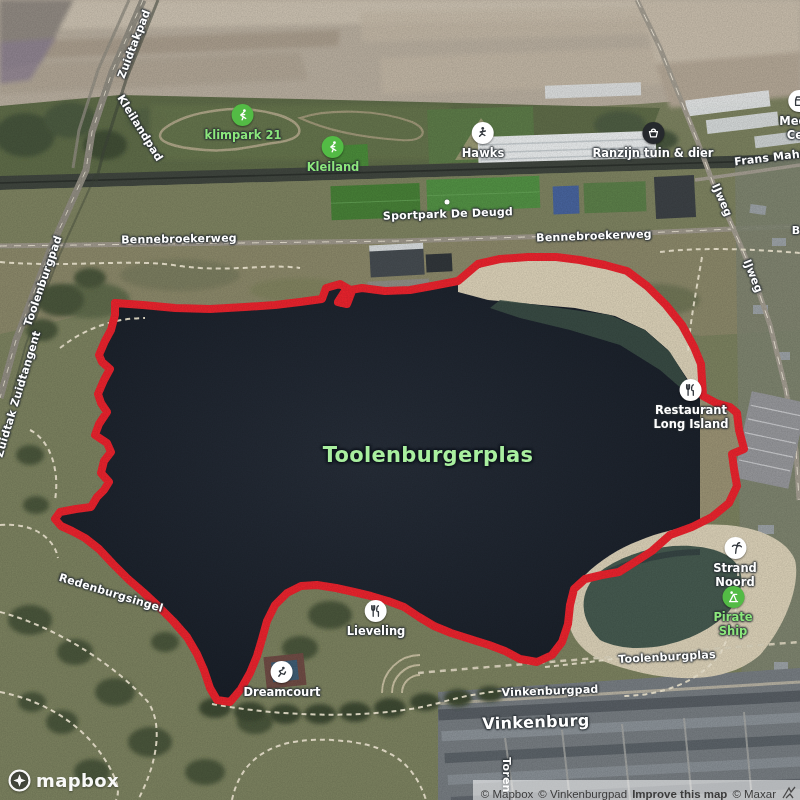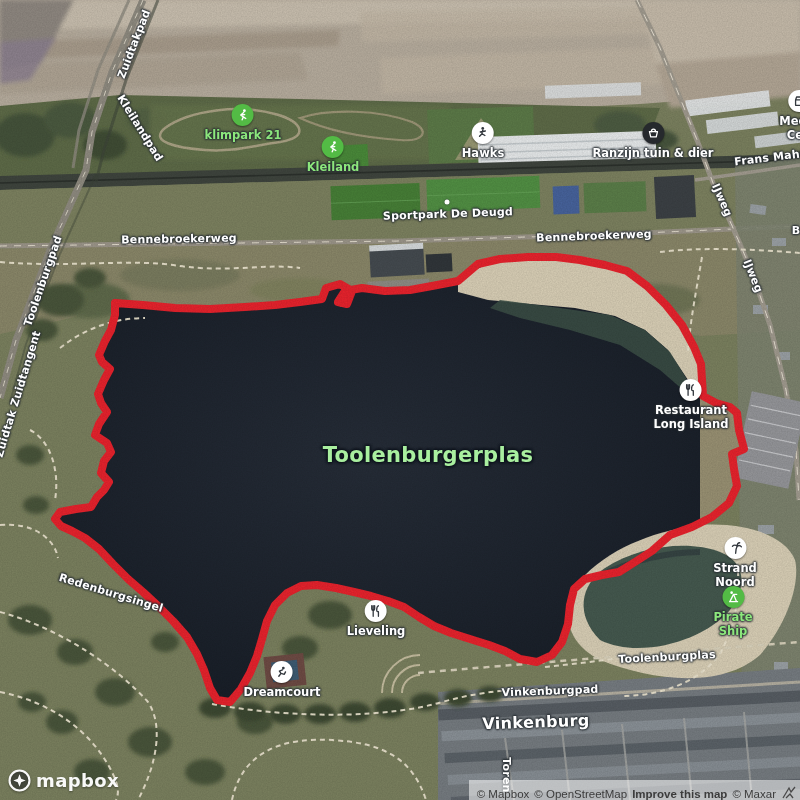--- a/index.html
+++ b/index.html
@@ -359,20 +359,20 @@
   <a id="logo" href="#">
     <svg viewBox="0 0 24 24">
       <circle cx="12" cy="12" r="10.4" fill="rgba(32,34,37,.45)" stroke="#fff" stroke-width="2.2"></circle>
       <path d="M12 5.6l1.8 4.6 4.6 1.8-4.6 1.8L12 18.4l-1.8-4.6-4.6-1.8 4.6-1.8z" fill="#fff"></path>
     </svg>
     <span class="word">mapbox</span>
   </a>
 
   <div id="attrib">
     <a href="#">© Mapbox</a>
-    <a href="#">© OpenStreetMap</a>
+    <a href="#">© Vinkenburgpad</a>
     <a href="#" class="bold">Improve this map</a>
     <a href="#">© Maxar</a>
     <svg class="maxicon" viewBox="0 0 14 14">
       <path d="M1 12 L7 2 L9 6 L13 1 M4 12 L8 8 L11 12" fill="none" stroke="currentColor" stroke-width="1.3"></path>
     </svg>
   </div>
 </div>
 
 </body></html>

